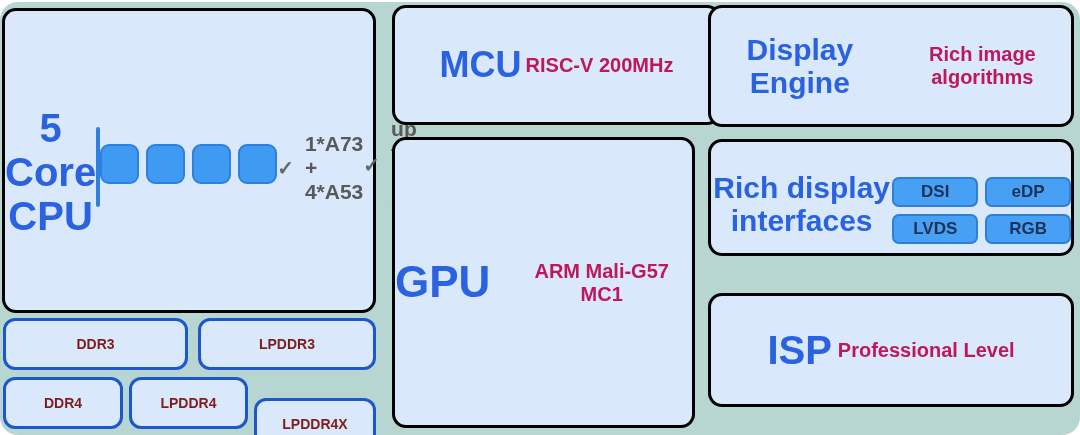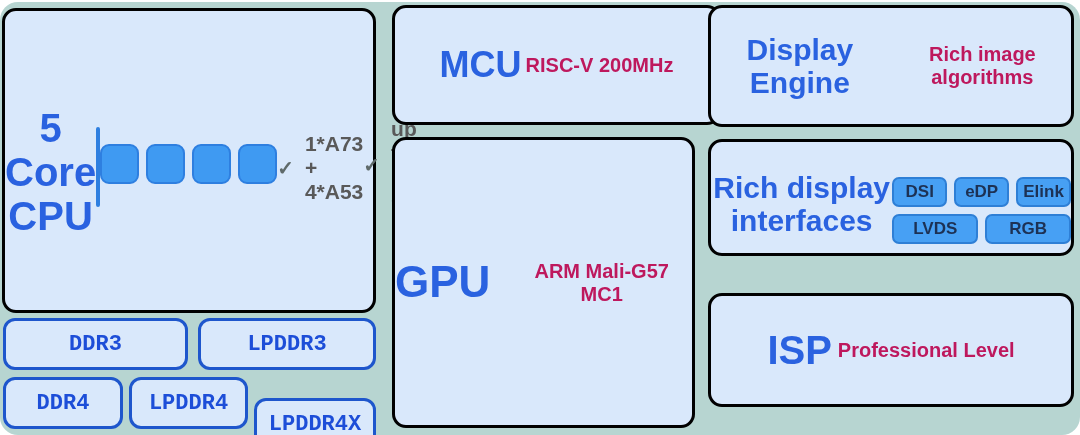--- a/index.html
+++ b/index.html
@@ -34,21 +34,21 @@
   }
   .feat { display:flex; align-items:center; gap:11px; margin-top:15px; font-size:21px; color:#595959; }
   .feat + .feat { margin-top:9px; }
   .check { color:#5f6a6a; font-size:20px; }
 
   
   .mem {
     position:absolute; box-sizing:border-box;
     background:#d9e8fb; border:3px solid #1e56cc; border-radius:12px;
     display:flex; align-items:center; justify-content:center;
-    font-size:22px; color:#1d4ed8;font-family:Liberation Mono, monospace;
+    font-size:14px; color:#7f1d1d;
   }
   .ddr3    { left:3px;   top:318px; width:185px; height:52px; }
   .lpddr3  { left:198px; top:318px; width:178px; height:52px; }
   .ddr4    { left:3px;   top:377px; width:120px; height:52px; }
   .lpddr4  { left:129px; top:377px; width:119px; height:52px; }
   .lpddr4x { left:254px; top:398px; width:122px; height:52px; }
 
   
   .mcu-card { left:392px; top:5px;   width:329px; height:120px; gap:4px; }
   .gpu-card { left:392px; top:137px; width:303px; height:291px; gap:21px; }
@@ -117,21 +117,20 @@
     <div class="title-blue de-title">Display Engine</div>
     <div class="subtitle">Rich image algorithms</div>
   </div>
 
   <div class="card ifc-card">
     <div class="title-blue ifc-title">Rich display interfaces</div>
     <div class="chip-rows">
       <div class="chip-row">
         <div class="chip">DSI</div>
         <div class="chip">eDP</div>
-        <div class="chip">Elink</div>
       </div>
       <div class="chip-row">
         <div class="chip">LVDS</div>
         <div class="chip">RGB</div>
       </div>
     </div>
   </div>
 
   <div class="card isp-card">
     <div class="title-blue isp-title">ISP</div>

